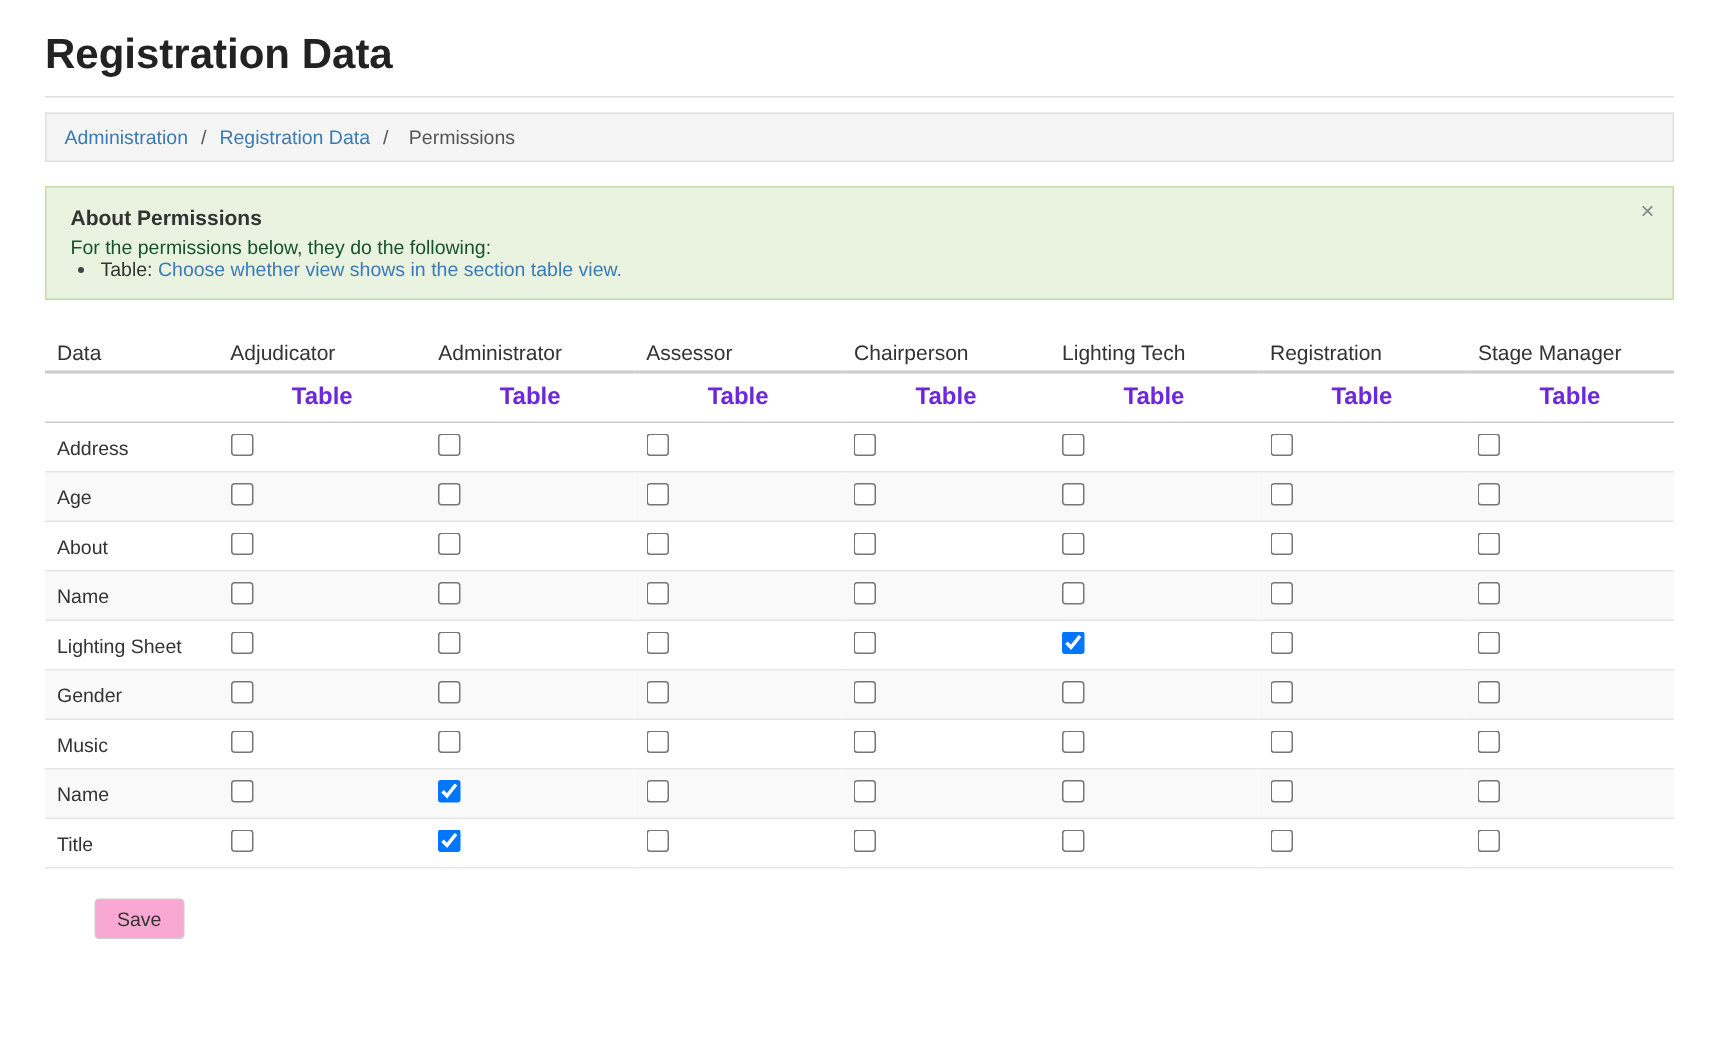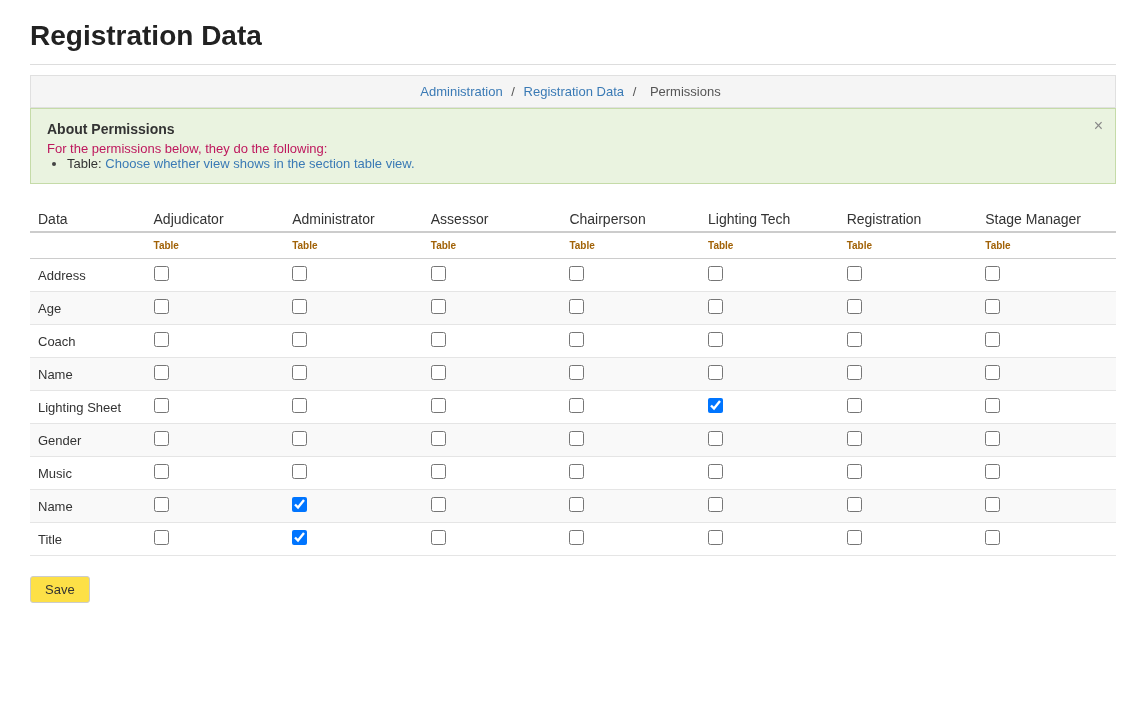--- a/index.html
+++ b/index.html
@@ -18,22 +18,22 @@
     }
     .divider {
       border: none;
       border-top: 1px solid #ddd;
       margin-bottom: 10px;
     }
     .breadcrumb {
       background: #f5f5f5;
       padding: 8px 12px;
       border: 1px solid #e0e0e0;
-      font-size: 13px;
-      text-align: center;
+      margin-bottom: 16px;
+      font-size: 13px;
     }
     .breadcrumb a {
       color: #3a7ab5;
       text-decoration: none;
     }
     .breadcrumb span {
       color: #555;
       margin: 0 5px;
     }
     .breadcrumb .current {
@@ -57,21 +57,21 @@
       border: none;
     }
     .alert-box strong {
       display: block;
       font-weight: bold;
       margin-bottom: 4px;
       color: #333;
     }
     .alert-box p {
       font-size: 13px;
-      color: #be185d;
+      color: #14532d;
     }
     .alert-box ul {
       margin-left: 20px;
       font-size: 13px;
       color: #444;
     }
     .alert-box ul li strong {
       display: inline;
       font-weight: normal;
       color: #333;
@@ -92,46 +92,48 @@
     }
     table thead tr:first-child th {
       font-weight: normal;
       font-size: 14px;
       border-bottom: 2px solid #ccc;
       vertical-align: bottom;
       padding-bottom: 4px;
     }
     table thead tr:last-child th {
       font-weight: bold;
-      font-size: 10px;
-      color: #a16207;
+      font-size: 16px;
+      color: #6d28d9;
       border-bottom: 1px solid #ccc;
+      text-align: center;
     }
     table tbody tr:nth-child(odd) {
       background: #fff;
     }
     table tbody tr:nth-child(even) {
       background: #f9f9f9;
     }
     table tbody td:first-child {
       font-weight: normal;
     }
     input[type="checkbox"] {
       width: 15px;
       height: 15px;
       cursor: pointer;
     }
     .save-btn {
-      background: #fde047;
+      background: #f9a8d4;
       border: 1px solid #ccc;
       padding: 5px 14px;
       font-size: 13px;
       cursor: pointer;
       color: #333;
       border-radius: 3px;
+      margin-left: 33px;
     }
     .col-data { width: 100px; }
     .col-role { width: 120px; }
   </style>
 </head>
 <body>
 
 
 
 <h1>Registration Data</h1>
@@ -195,21 +197,21 @@
         <td>Age</td>
         <td><input type="checkbox" style=""></td>
         <td><input type="checkbox" style=""></td>
         <td><input type="checkbox" style=""></td>
         <td><input type="checkbox" style=""></td>
         <td><input type="checkbox" style=""></td>
         <td><input type="checkbox" style=""></td>
         <td><input type="checkbox" style=""></td>
       </tr>
       <tr>
-        <td>Coach</td>
+        <td>About</td>
         <td><input type="checkbox" style=""></td>
         <td><input type="checkbox" style=""></td>
         <td><input type="checkbox" style=""></td>
         <td><input type="checkbox" style=""></td>
         <td><input type="checkbox" style=""></td>
         <td><input type="checkbox" style=""></td>
         <td><input type="checkbox" style=""></td>
       </tr>
       <tr>
         <td>Name</td>

